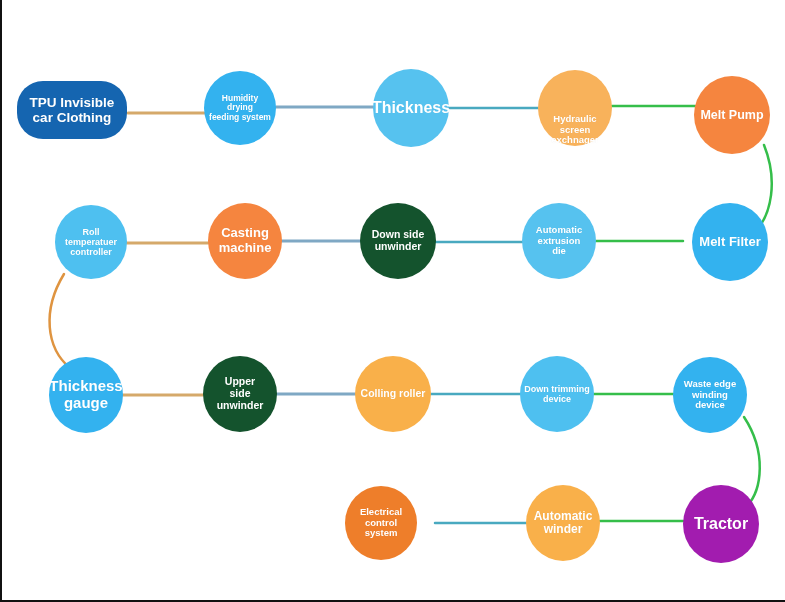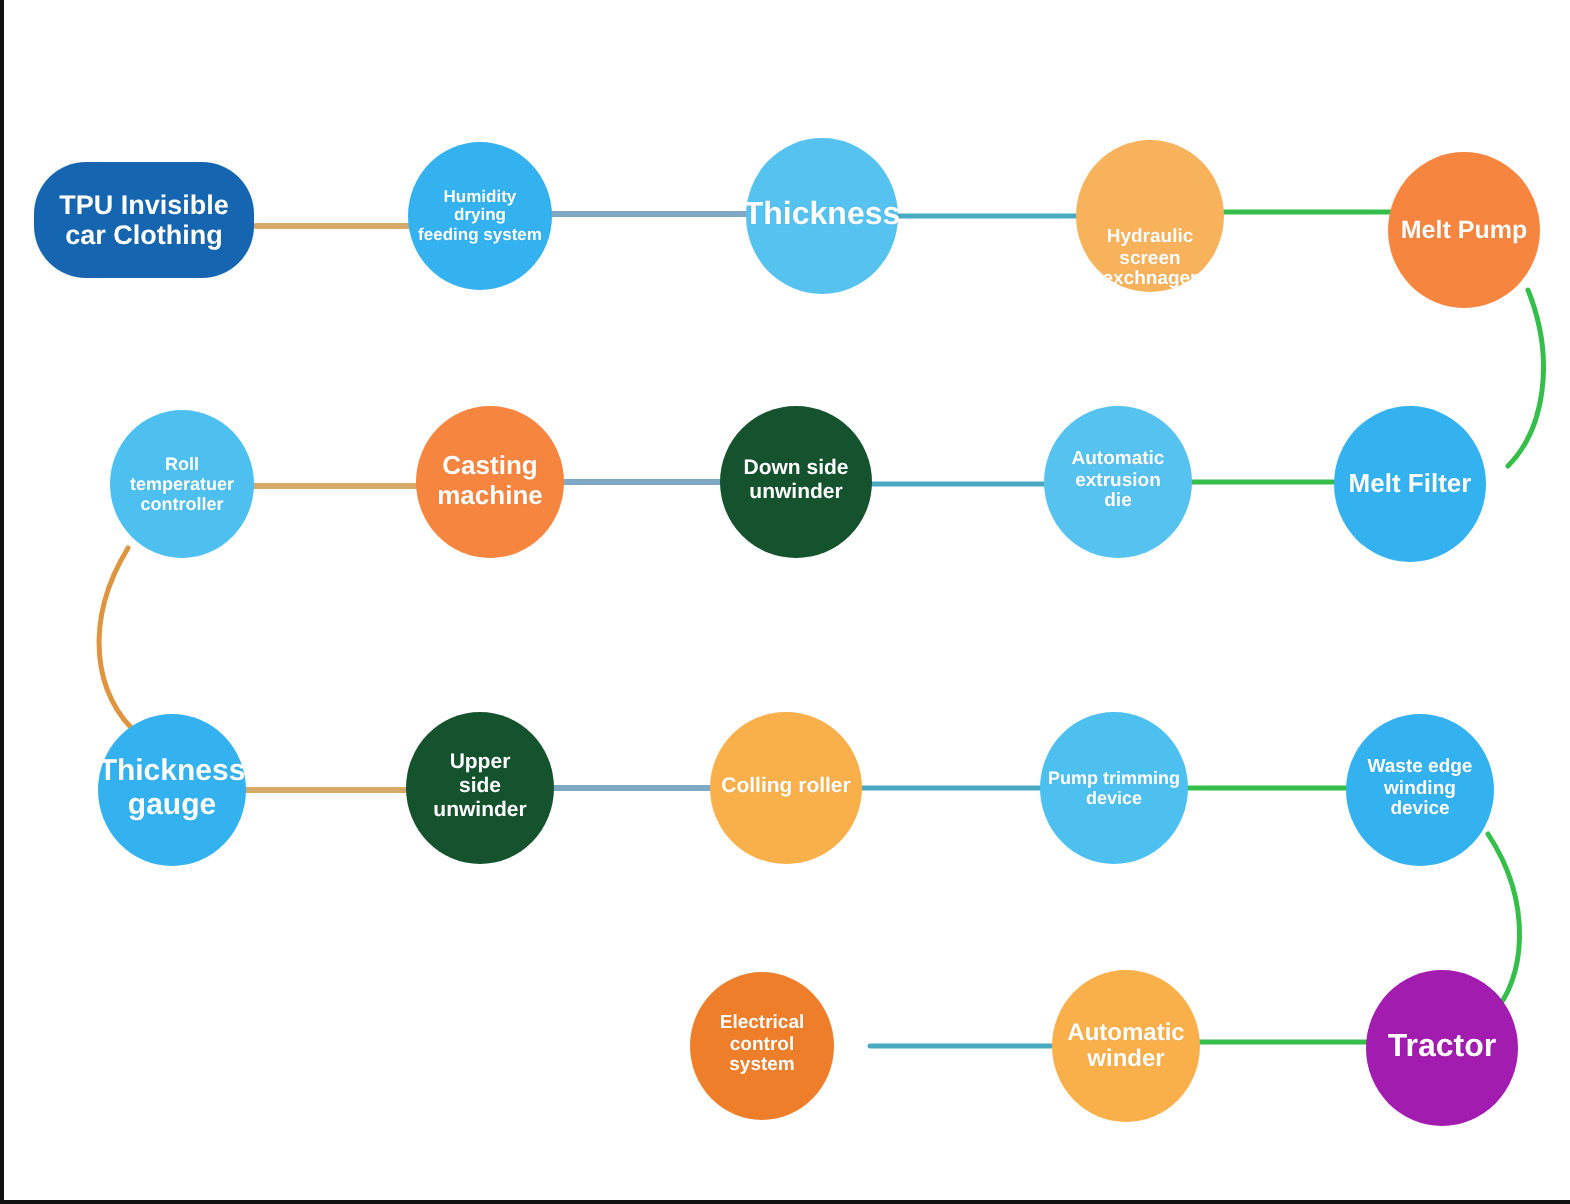--- a/index.html
+++ b/index.html
@@ -84,21 +84,21 @@
         <span class="node-label">Thickness</span>
       </div>
       <div class="node shape-ellipse" style="left: 573px; top: 108px; width: 74px; height: 76px; background: rgb(248, 178, 91); font-size: 9.5px; align-items: flex-end;">
         <span class="node-label">Hydraulic
 screen
 exchnager</span>
       </div>
       <div class="node shape-ellipse" style="left: 730px; top: 115px; width: 76px; height: 78px; background: rgb(245, 133, 63); font-size: 12.5px;">
         <span class="node-label">Melt Pump</span>
       </div>
-      <div class="node shape-ellipse" style="left: 703px; top: 242px; width: 76px; height: 78px; background: rgb(51, 178, 239); font-size: 13px;">
+      <div class="node shape-ellipse" style="left: 728px; top: 242px; width: 76px; height: 78px; background: rgb(51, 178, 239); font-size: 13px;">
         <span class="node-label">Melt Filter</span>
       </div>
       <div class="node shape-ellipse" style="left: 557px; top: 241px; width: 74px; height: 76px; background: rgb(86, 194, 239); font-size: 9.5px;">
         <span class="node-label">Automatic
 extrusion
 die</span>
       </div>
       <div class="node shape-ellipse" style="left: 396px; top: 241px; width: 76px; height: 76px; background: #14532d; font-size: 10.5px;">
         <span class="node-label">Down side
 unwinder</span>
@@ -118,21 +118,21 @@
       </div>
       <div class="node shape-ellipse" style="left: 238px; top: 394px; width: 74px; height: 76px; background: #14532d; font-size: 10.5px;">
         <span class="node-label">Upper
 side
 unwinder</span>
       </div>
       <div class="node shape-ellipse" style="left: 391px; top: 394px; width: 76px; height: 76px; background: rgb(249, 176, 74); font-size: 10.5px;">
         <span class="node-label">Colling roller</span>
       </div>
       <div class="node shape-ellipse" style="left: 555px; top: 394px; width: 74px; height: 76px; background: rgb(78, 192, 240); font-size: 9px;">
-        <span class="node-label">Pump trimming
+        <span class="node-label">Down trimming
 device</span>
       </div>
       <div class="node shape-ellipse" style="left: 708px; top: 395px; width: 74px; height: 76px; background: rgb(51, 178, 239); font-size: 9.5px;">
         <span class="node-label">Waste edge
 winding
 device</span>
       </div>
       <div class="node shape-ellipse" style="left: 719px; top: 524px; width: 76px; height: 78px; background: #a21caf; font-size: 16px;">
         <span class="node-label">Tractor</span>
       </div>

